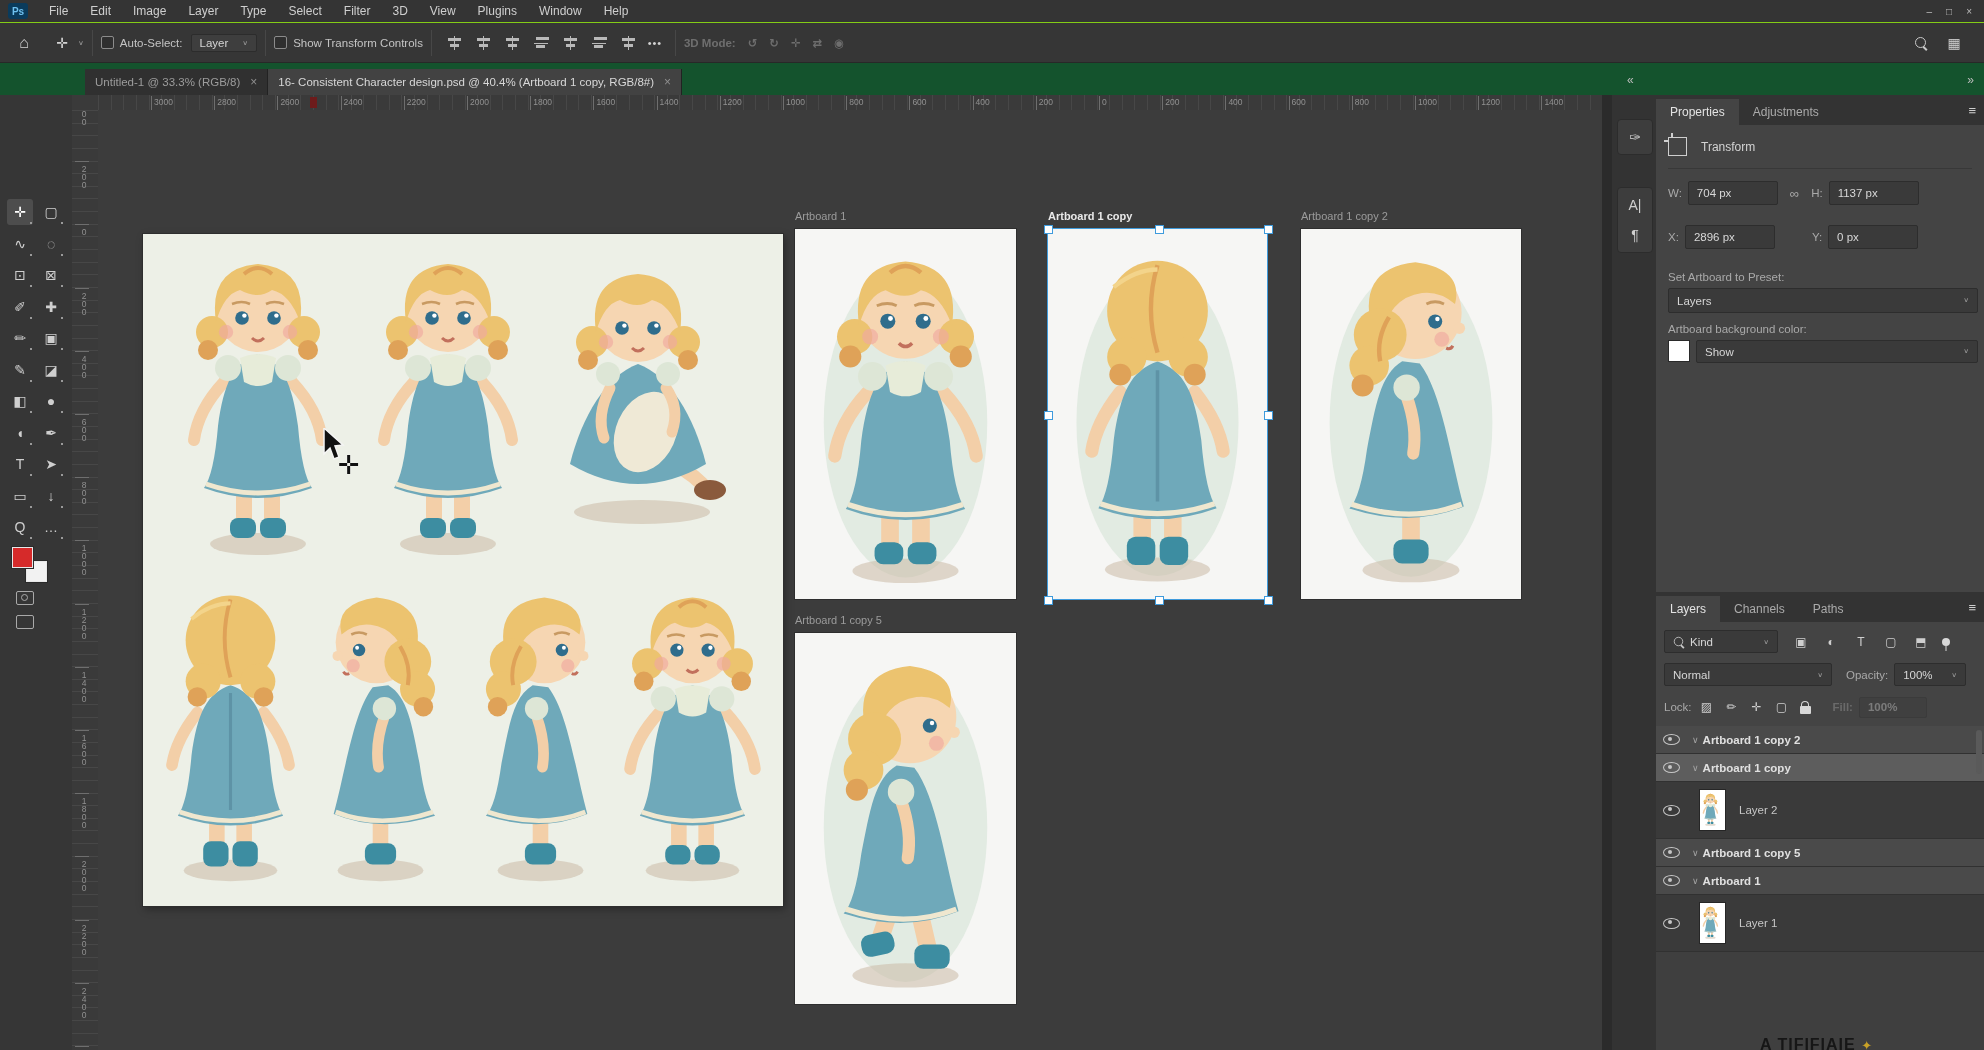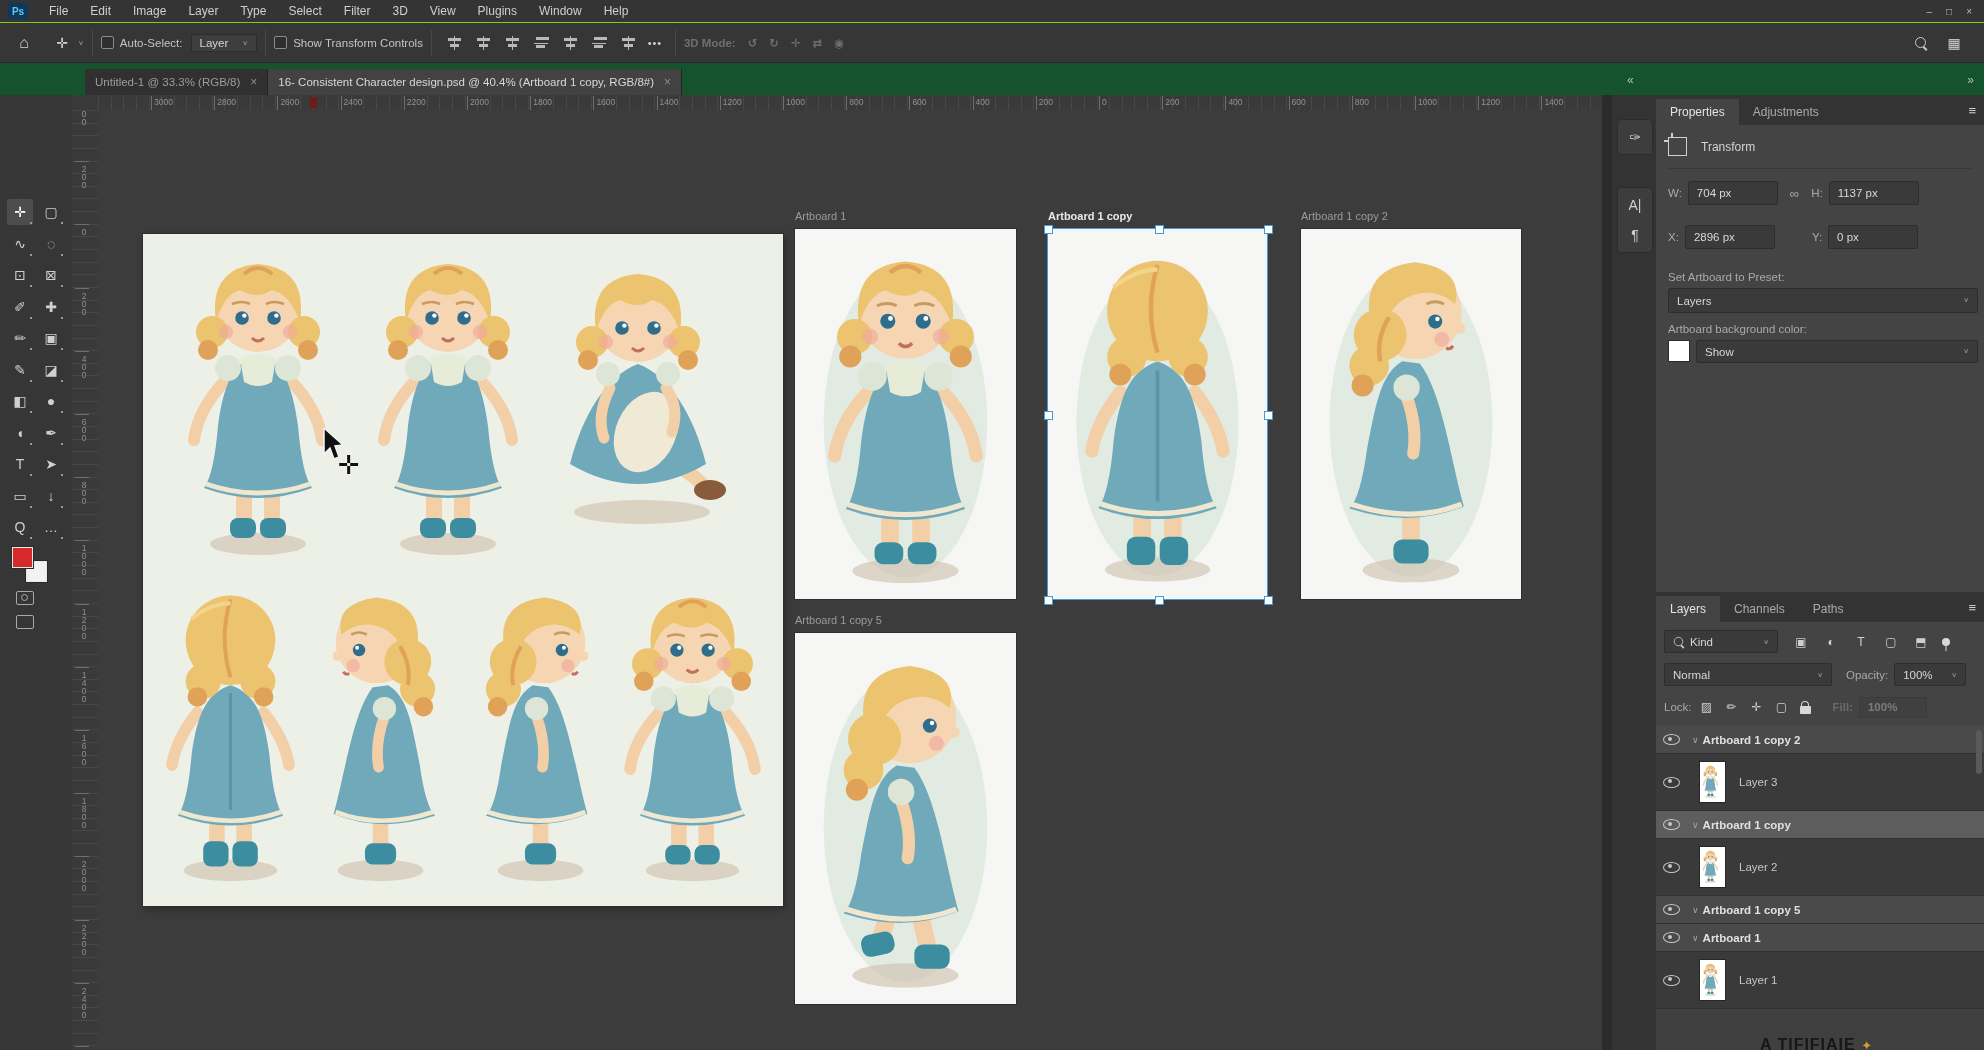--- a/index.html
+++ b/index.html
@@ -589,72 +589,61 @@
   </div>
   <div id="layer-list">
 
   <div class="lrow ab">
         <span class="eyewrap">
           <span class="eye"></span>
         </span>
         <span class="chev2">∨</span>
         <span class="lname">Artboard 1 copy 2</span>
       </div>
+      <div class="lrow ab sel">
+        <span class="eyewrap">
+          <span class="eye"></span>
+        </span>
+        <span class="chev2">∨</span>
+        <span class="lname">Artboard 1 copy</span>
+      </div>
       <div class="lrow child">
         <span class="eyewrap">
           <span class="eye"></span>
         </span>
         <span class="thumb">
           <svg viewBox="8 4 84 152">
             <use href="#girl-front" xlink:href="#girl-front"></use>
           </svg>
         </span>
-        <span class="lname">Layer 3</span>
-      </div>
-      <div class="lrow ab sel">
+        <span class="lname">Layer 2</span>
+      </div>
+      <div class="lrow ab">
         <span class="eyewrap">
           <span class="eye"></span>
         </span>
         <span class="chev2">∨</span>
-        <span class="lname">Artboard 1 copy</span>
+        <span class="lname">Artboard 1 copy 5</span>
+      </div>
+      <div class="lrow ab">
+        <span class="eyewrap">
+          <span class="eye"></span>
+        </span>
+        <span class="chev2">∨</span>
+        <span class="lname">Artboard 1</span>
       </div>
       <div class="lrow child">
         <span class="eyewrap">
           <span class="eye"></span>
         </span>
         <span class="thumb">
           <svg viewBox="8 4 84 152">
             <use href="#girl-front" xlink:href="#girl-front"></use>
           </svg>
         </span>
-        <span class="lname">Layer 2</span>
-      </div>
-      <div class="lrow ab">
-        <span class="eyewrap">
-          <span class="eye"></span>
-        </span>
-        <span class="chev2">∨</span>
-        <span class="lname">Artboard 1 copy 5</span>
-      </div>
-      <div class="lrow ab">
-        <span class="eyewrap">
-          <span class="eye"></span>
-        </span>
-        <span class="chev2">∨</span>
-        <span class="lname">Artboard 1</span>
-      </div>
-      <div class="lrow child">
-        <span class="eyewrap">
-          <span class="eye"></span>
-        </span>
-        <span class="thumb">
-          <svg viewBox="8 4 84 152">
-            <use href="#girl-front" xlink:href="#girl-front"></use>
-          </svg>
-        </span>
         <span class="lname">Layer 1</span>
       </div>
       <div id="lscroll"></div>
       <div id="watermark">
       <span>A TIFIFIAIE</span>
       <span class="star">✦</span>
     </div>
     </div>
 </div>
 

